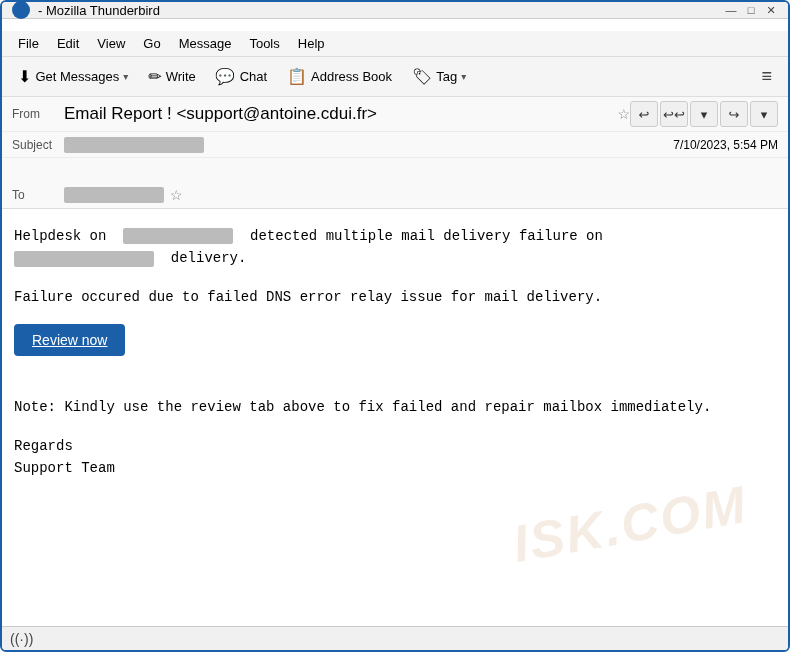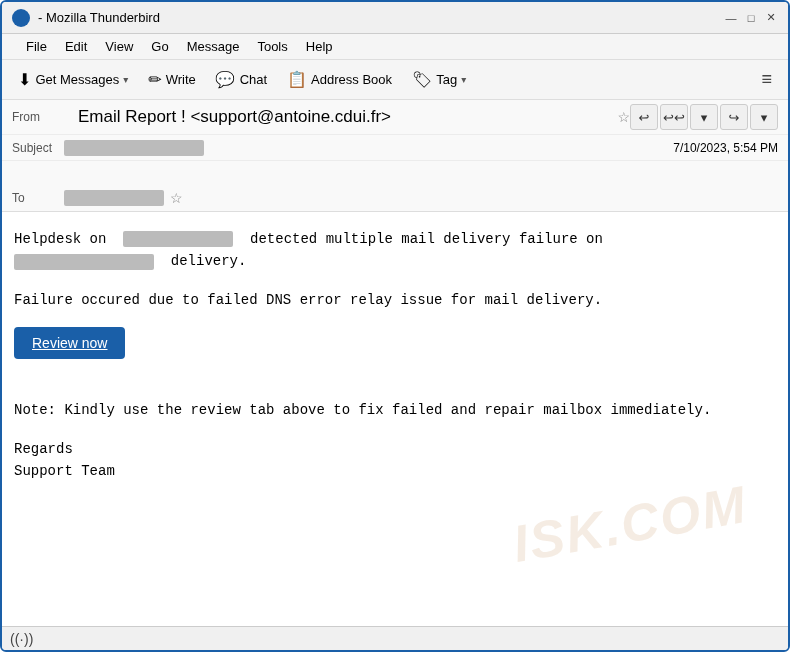--- a/index.html
+++ b/index.html
@@ -21,21 +21,21 @@
       height: 652px;
       display: flex;
       flex-direction: column;
     }
 
     .title-bar {
       background: #f0f0f0;
       display: flex;
       align-items: center;
       padding: 6px 10px;
-      height: 32px;
+      height: 17px;
       border-bottom: 1px solid #ccc;
     }
     .title-bar-icon {
       width: 18px;
       height: 18px;
       background: #1a5fa8;
       border-radius: 50%;
       margin-right: 8px;
       flex-shrink: 0;
     }
@@ -56,25 +56,26 @@
       justify-content: center;
       cursor: pointer;
       font-size: 11px;
       color: #444;
     }
 
     
     .menu-bar {
       display: flex;
       align-items: center;
-      padding: 2px 16px;
+      padding: 2px 8px;
       height: 26px;
       background: #f5f5f5;
       border-bottom: 1px solid #ddd;
       gap: 2px;
+      margin-top: 12px;
     }
     .menu-item {
       padding: 2px 8px;
       font-size: 13px;
       cursor: pointer;
       border-radius: 3px;
       color: #000;
     }
 
     
@@ -299,21 +300,21 @@
       <span class="toolbar-icon">🏷</span>
       <span>Tag</span>
       <span class="dropdown-arrow">▾</span>
     </button>
     <div class="toolbar-spacer"></div>
     <button class="hamburger-btn">≡</button>
   </div>
 
   <div class="email-header">
     <div class="email-header-row" style="justify-content: space-between;">
-      <div class="from-row" style="flex:1;gap:14px;">
+      <div class="from-row" style="flex:1;">
         <span class="header-label">From</span>
         <span class="header-value">Email Report ! &lt;support@antoine.cdui.fr&gt;</span>
         <span class="star-icon">☆</span>
       </div>
       <div class="reply-buttons">
         <button class="reply-btn">↩</button>
         <button class="reply-btn">↩↩</button>
         <button class="reply-btn">▾</button>
         <button class="reply-btn">↪</button>
         <button class="reply-btn">▾</button>

